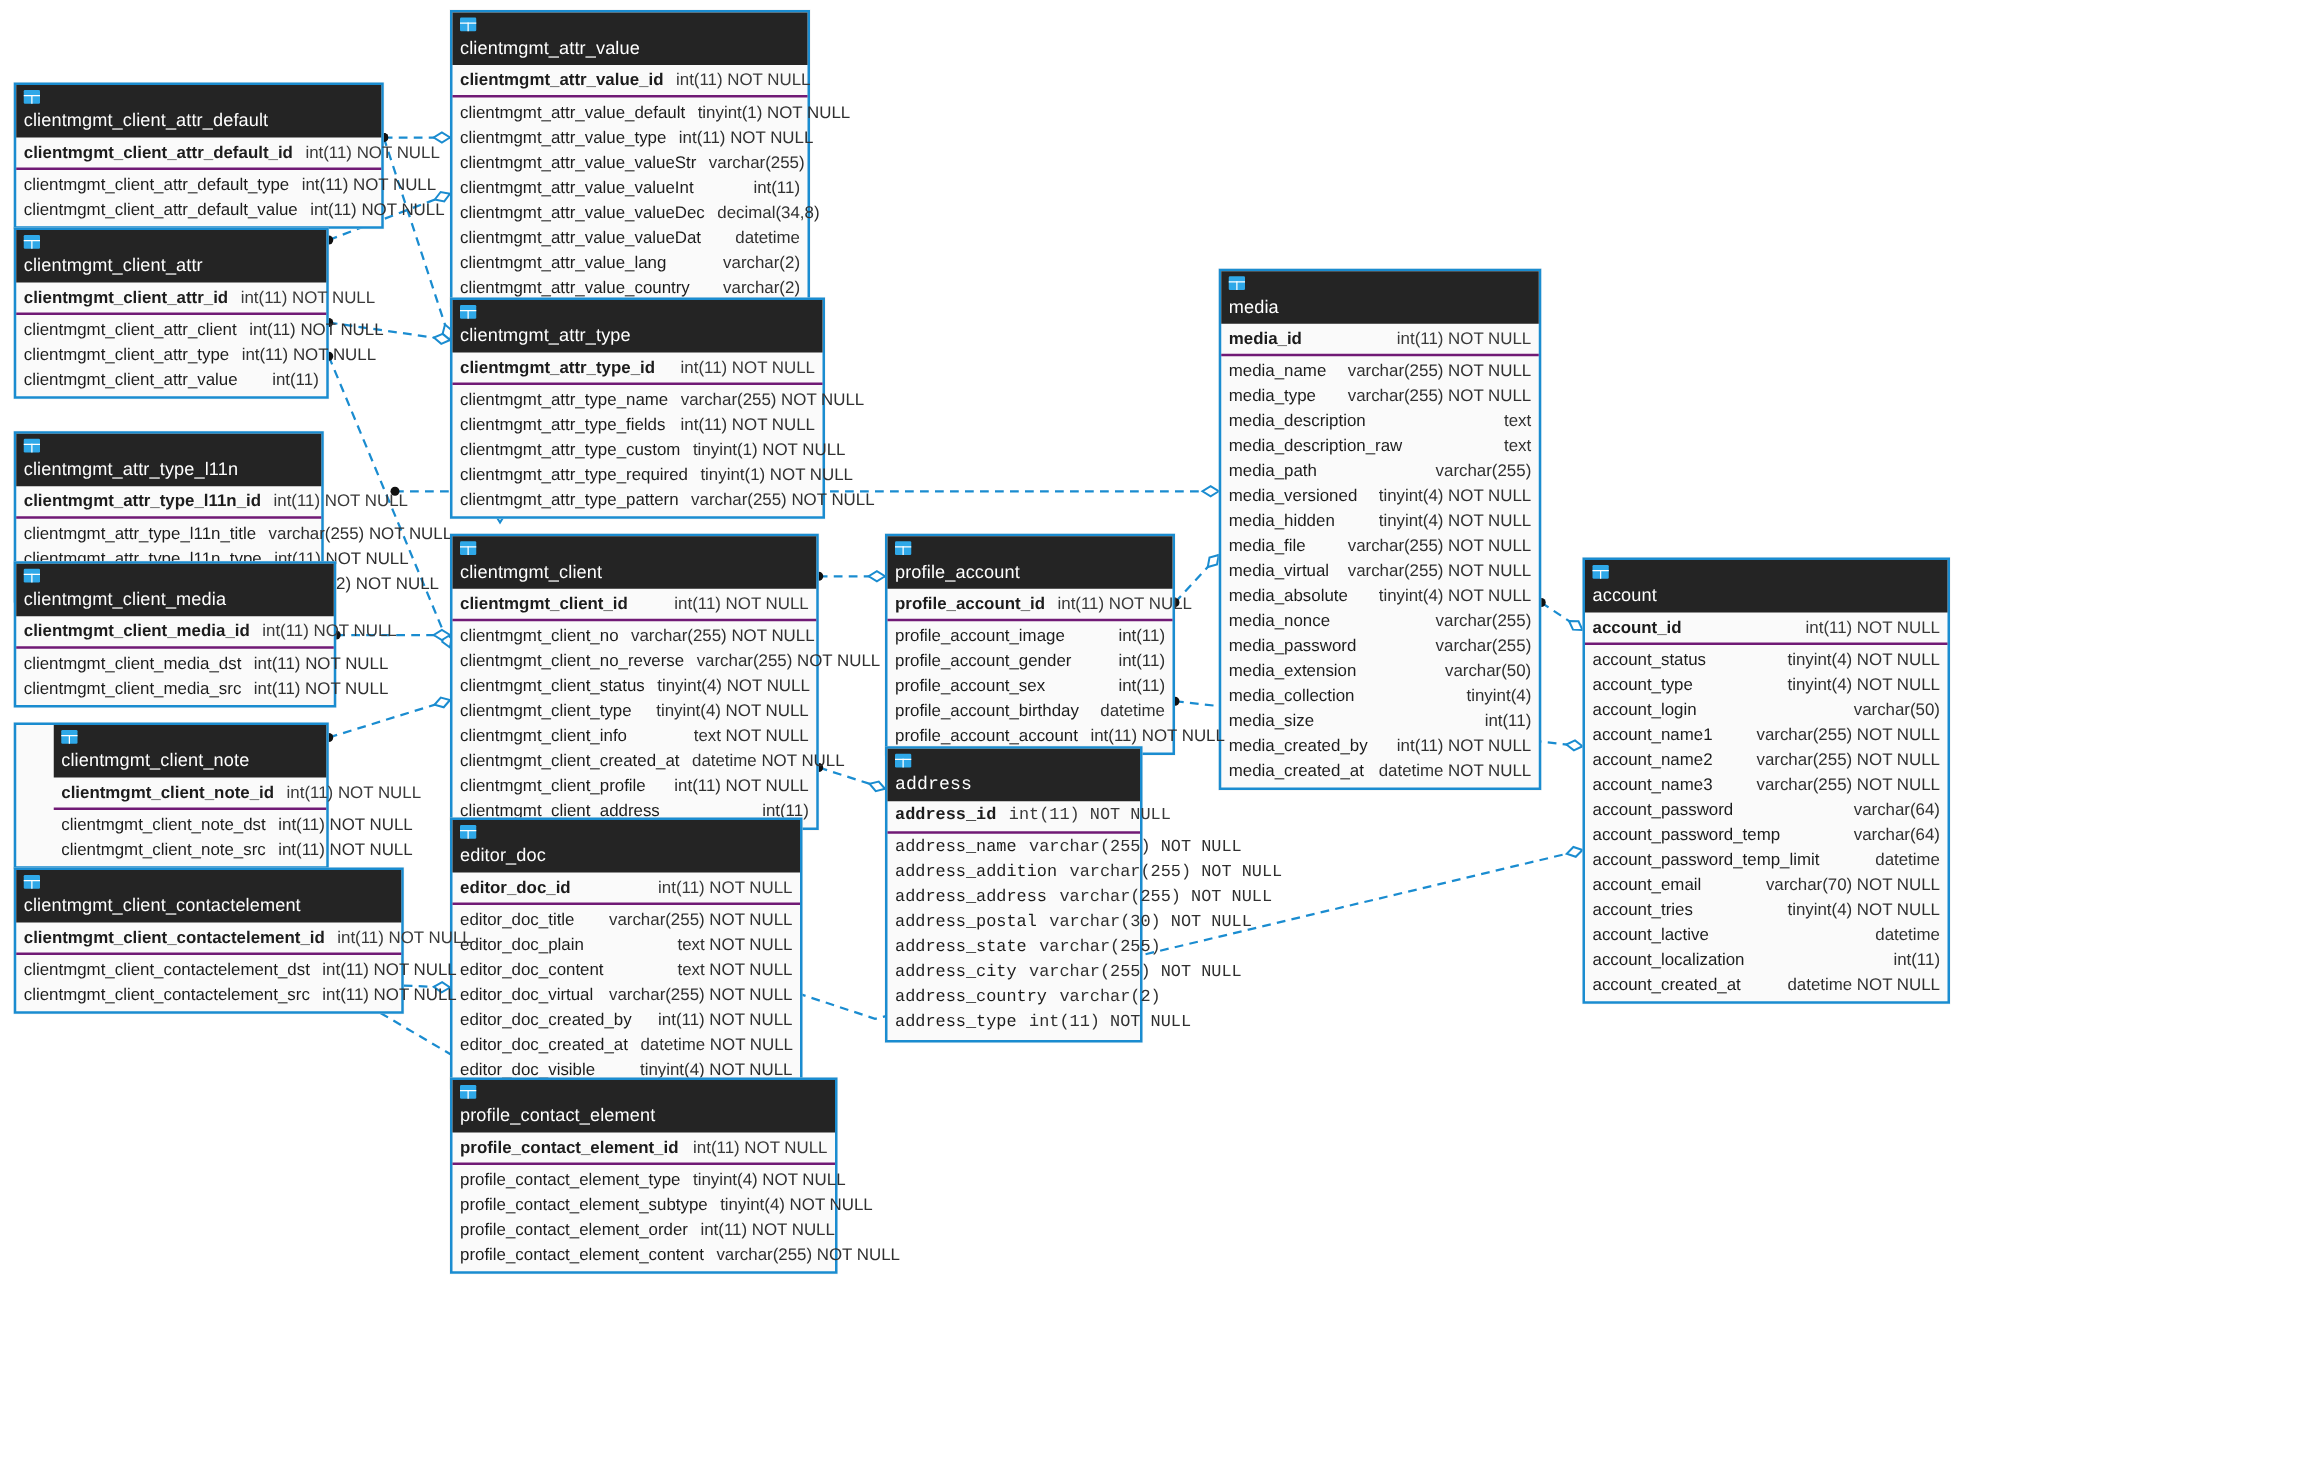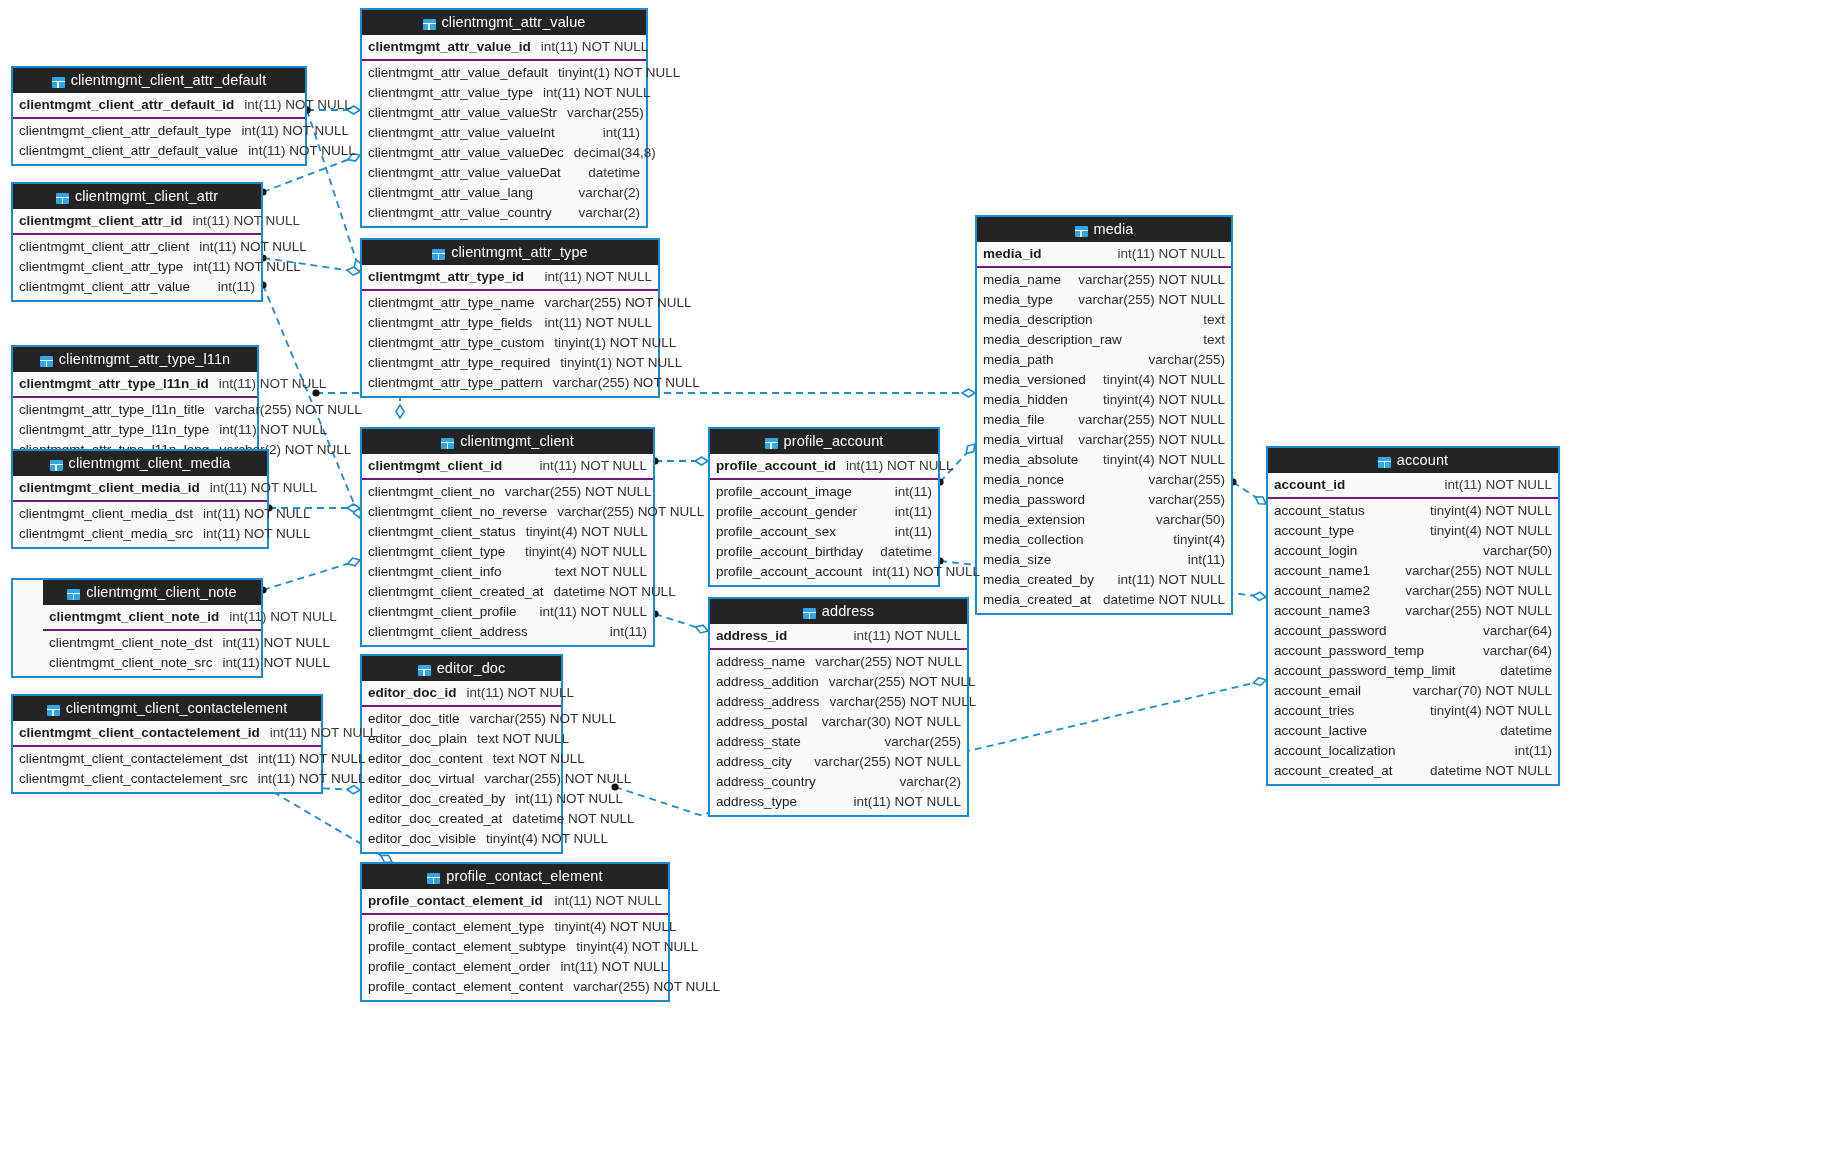--- a/index.html
+++ b/index.html
@@ -16,22 +16,23 @@
     background:#fafafa;
     box-sizing:border-box;
     box-shadow:0 0 0 0.5px rgba(0,0,0,.05);
   }
   .thead{
     background:#242424;
     color:#ffffff;
     font-size:14.5px;
     text-align:center;
     padding:4px 6px 5px 6px;
-    display:flex;align-items:flex-end;justify-content:center;gap:6px;
+    display:flex;align-items:flex-start;justify-content:center;gap:6px;
     letter-spacing:.1px;
+    flex-direction:column;
   }
   .tbl-icon{
     width:13px;height:11px;display:inline-block;position:relative;flex:0 0 auto;
     background:#2fa8e8;border-radius:1px;
   }
   .tbl-icon::before{
     content:"";position:absolute;left:0;top:3.5px;width:13px;height:1.3px;background:#ffffff;
   }
   .tbl-icon::after{
     content:"";position:absolute;left:5.8px;top:3.5px;width:1.3px;height:7.5px;background:#ffffff;
@@ -533,21 +534,21 @@
         <div class="row">
           <span class="fname">clientmgmt_client_note_dst</span>
           <span class="ftype">int(11) NOT NULL</span>
         </div>
         <div class="row">
           <span class="fname">clientmgmt_client_note_src</span>
           <span class="ftype">int(11) NOT NULL</span>
         </div>
       </div>
     </div>
-    <div class="table" style="left: 708px; top: 597px; width: 261px;">
+    <div class="table" style="left: 708px; top: 597px; width: 206px; font-family: Liberation Mono, monospace;">
       <div class="thead">
         <span class="tbl-icon"></span>
         <span>address</span>
       </div>
       <div class="pk-row">
         <div class="row">
           <span class="fname">address_id</span>
           <span class="ftype">int(11) NOT NULL</span>
         </div>
       </div>
@@ -579,21 +580,21 @@
         <div class="row">
           <span class="fname">address_country</span>
           <span class="ftype">varchar(2)</span>
         </div>
         <div class="row">
           <span class="fname">address_type</span>
           <span class="ftype">int(11) NOT NULL</span>
         </div>
       </div>
     </div>
-    <div class="table" style="left: 360px; top: 654px; width: 203px;">
+    <div class="table" style="left: 360px; top: 654px; width: 282px;">
       <div class="thead">
         <span class="tbl-icon"></span>
         <span>editor_doc</span>
       </div>
       <div class="pk-row">
         <div class="row">
           <span class="fname">editor_doc_id</span>
           <span class="ftype">int(11) NOT NULL</span>
         </div>
       </div>

